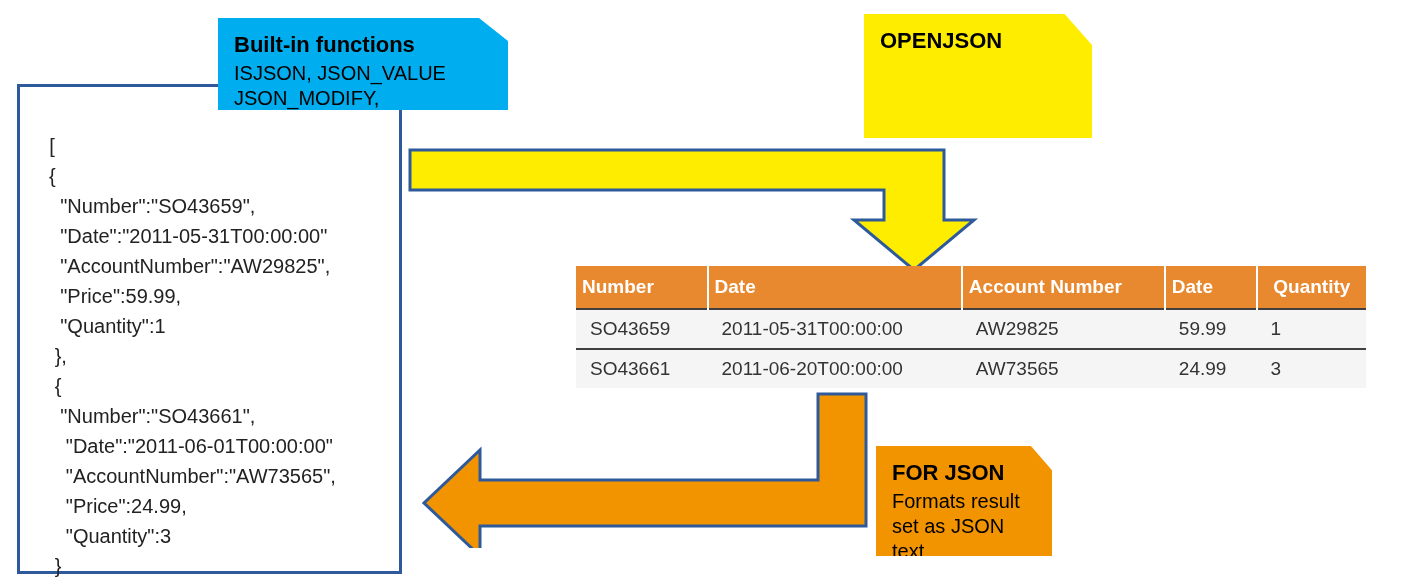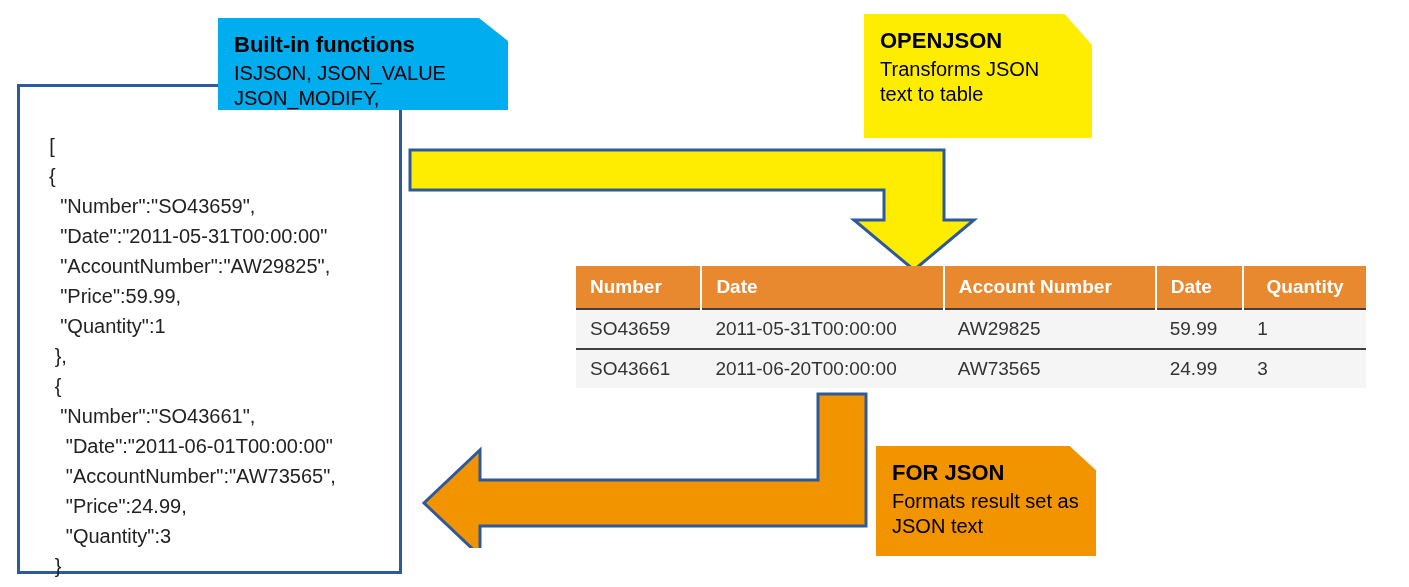--- a/index.html
+++ b/index.html
@@ -45,40 +45,40 @@
     top: 14px;
     width: 228px;
     height: 124px;
     background: #ffed00;
     color: #000;
     clip-path: polygon(0 0, 88% 0, 100% 25%, 100% 100%, 0 100%);
   }
   .callout-forjson {
     left: 876px;
     top: 446px;
-    width: 220px;
+    width: 176px;
     height: 110px;
     background: #f29400;
     color: #000;
     clip-path: polygon(0 0, 88% 0, 100% 22%, 100% 100%, 0 100%);
   }
   .data-table {
     position: absolute;
     left: 576px;
     top: 266px;
     width: 790px;
     border-collapse: collapse;
     font-size: 19px;
   }
   .data-table th {
     background: #e8892f;
     color: #fff;
     font-weight: 600;
     text-align: left;
-    padding: 10px 14px;
+    padding: 10px 6px;
     border-right: 2px solid #fff;
   }
   .data-table th:last-child { border-right: none; text-align: center; }
   .data-table td {
     padding: 8px 14px;
     background: #f5f5f5;
     border-top: 2px solid #404040;
     color: #333;
   }
   
@@ -113,21 +113,20 @@
 </div>
 
 <div class="callout callout-builtin">
   <div class="title">Built-in functions</div>
   <div>ISJSON, JSON_VALUE</div>
   <div>JSON_MODIFY, JSON_QUERY</div>
 </div>
 
 <div class="callout callout-openjson">
   <div class="title">OPENJSON</div>
-  <div>Transforms JSON text to table</div>
 </div>
 
 <div class="arrow-yellow" style="left:404px; top:142px;">
   <svg width="610" height="130" viewBox="0 0 610 130">
     <path d="M 6 8 L 540 8 L 540 78 L 570 78 L 510 128 L 450 78 L 480 78 L 480 48 L 6 48 Z" fill="#ffed00" stroke="#2e5a9c" stroke-width="3"></path>
   </svg>
 </div>
 
 <table class="data-table">
   <thead>

